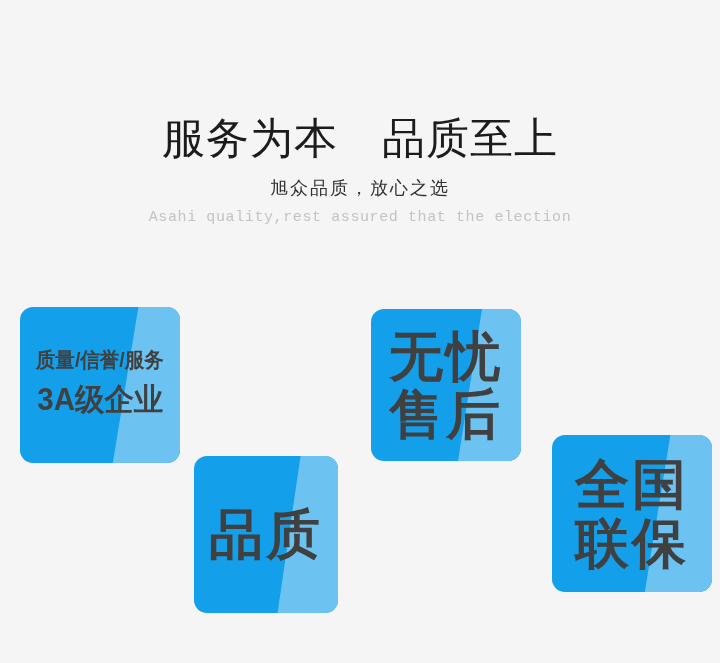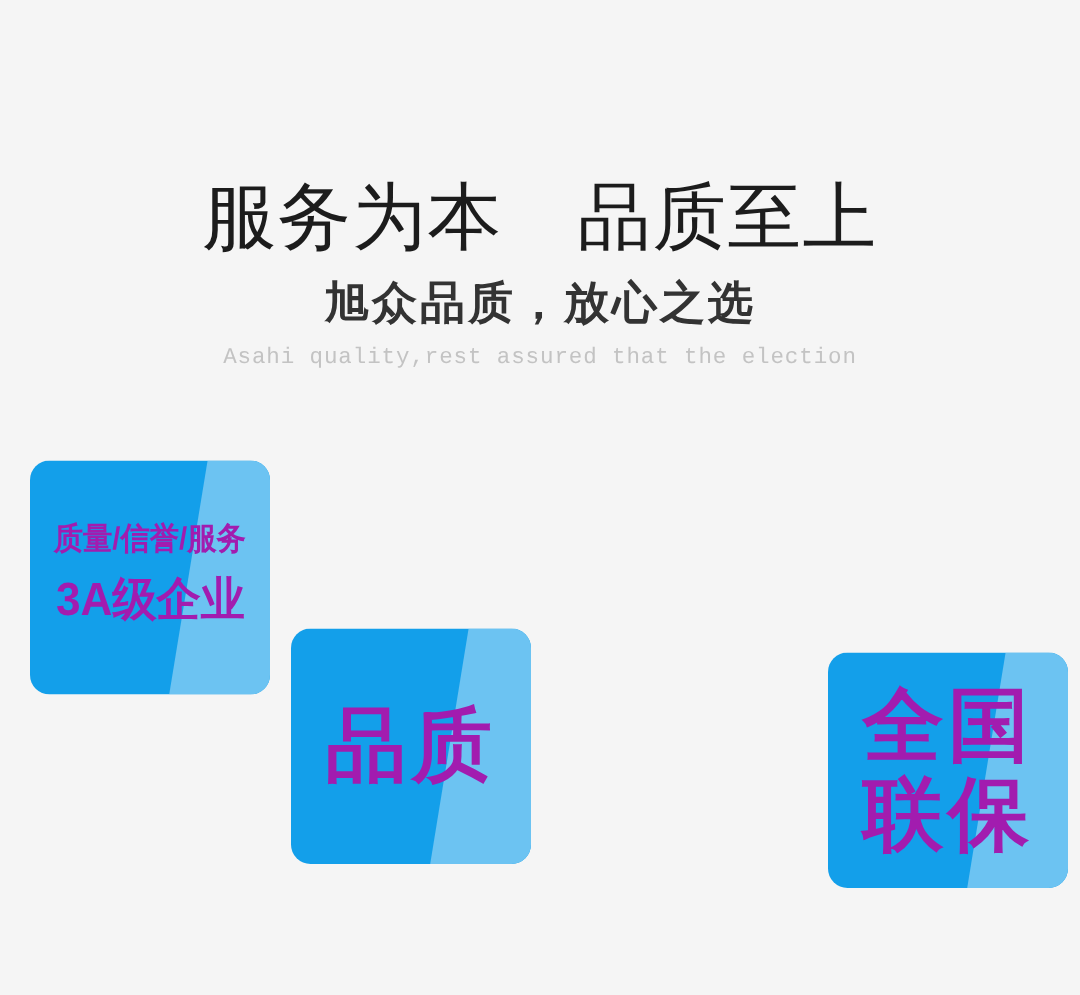--- a/index.html
+++ b/index.html
@@ -24,35 +24,35 @@
   
   .header {
     position: absolute;
     top: 118px;
     left: 0;
     width: 720px;
     text-align: center;
   }
 
   .headline {
-    font-family: Liberation Serif, serif;
-    font-size: 49px;
+    font-family: Liberation Mono, monospace;
+    font-size: 43px;
     font-weight: 300;
     color: #1c1c1c;
     letter-spacing: 1px;
     line-height: 1.12;
     white-space: pre;
     -webkit-font-smoothing: antialiased;
   }
 
   .subhead {
     margin-top: 12px;
     font-family: "Liberation Serif", serif;
-    font-size: 30px;
-    font-weight: 700;
+    font-size: 18px;
+    font-weight: 400;
     color: #333333;
     letter-spacing: 2px;
     line-height: 1.2;
   }
 
   .eyebrow-en {
     margin-top: 9px;
     font-family: "Liberation Mono", monospace;
     font-size: 15px;
     font-weight: 400;
@@ -84,21 +84,21 @@
     clip-path: polygon(74% 0%, 100% 0%, 100% 100%, 58% 100%);
   }
 
   .badge .badge-text {
     position: absolute;
     inset: 0;
     display: flex;
     flex-direction: column;
     align-items: center;
     justify-content: center;
-    color: #a21caf;
+    color: #404040;
   }
 
   .line-small {
     font-size: 21px;
     font-weight: 700;
     letter-spacing: 0px;
     line-height: 1.05;
     white-space: nowrap;
     transform: scaleX(0.93);
   }
@@ -115,21 +115,21 @@
   .line-huge {
     font-size: 54px;
     font-weight: 700;
     letter-spacing: 3px;
     line-height: 1.04;
     white-space: nowrap;
   }
 
   
   #badge-3a       { left: 20px;  top: 307px; width: 160px; height: 156px; }
-  #badge-quality  { left: 194px; top: 419px; width: 160px; height: 157px; }
+  #badge-quality  { left: 194px; top: 456px; width: 144px; height: 157px; }
   #badge-service  { left: 371px; top: 309px; width: 150px; height: 152px; }
   #badge-warranty { left: 540px; top: 435px; width: 160px; height: 157px; margin-left: 12px; }
 
   #badge-3a .badge-text       { justify-content: center; gap: 12px; padding-bottom: 4px; }
   #badge-quality .badge-text  { gap: 2px; }
   #badge-service .badge-text  { gap: 1px; }
   #badge-warranty .badge-text { gap: 2px; }
 </style>
 </head>
 <body>
@@ -152,20 +152,28 @@
   </div>
 
   <div class="badge" id="badge-quality">
     <div class="fill-dark"></div>
     <div class="fill-light"></div>
     <div class="badge-text">
       <div class="line-huge">品质</div>
     </div>
   </div>
 
+  <div class="badge" id="badge-service">
+    <div class="fill-dark"></div>
+    <div class="fill-light"></div>
+    <div class="badge-text">
+      <div class="line-huge">无忧</div>
+      <div class="line-huge">售后</div>
+    </div>
+  </div>
 
   <div class="badge" id="badge-warranty">
     <div class="fill-dark"></div>
     <div class="fill-light"></div>
     <div class="badge-text">
       <div class="line-huge">全国</div>
       <div class="line-huge">联保</div>
     </div>
   </div>
 

